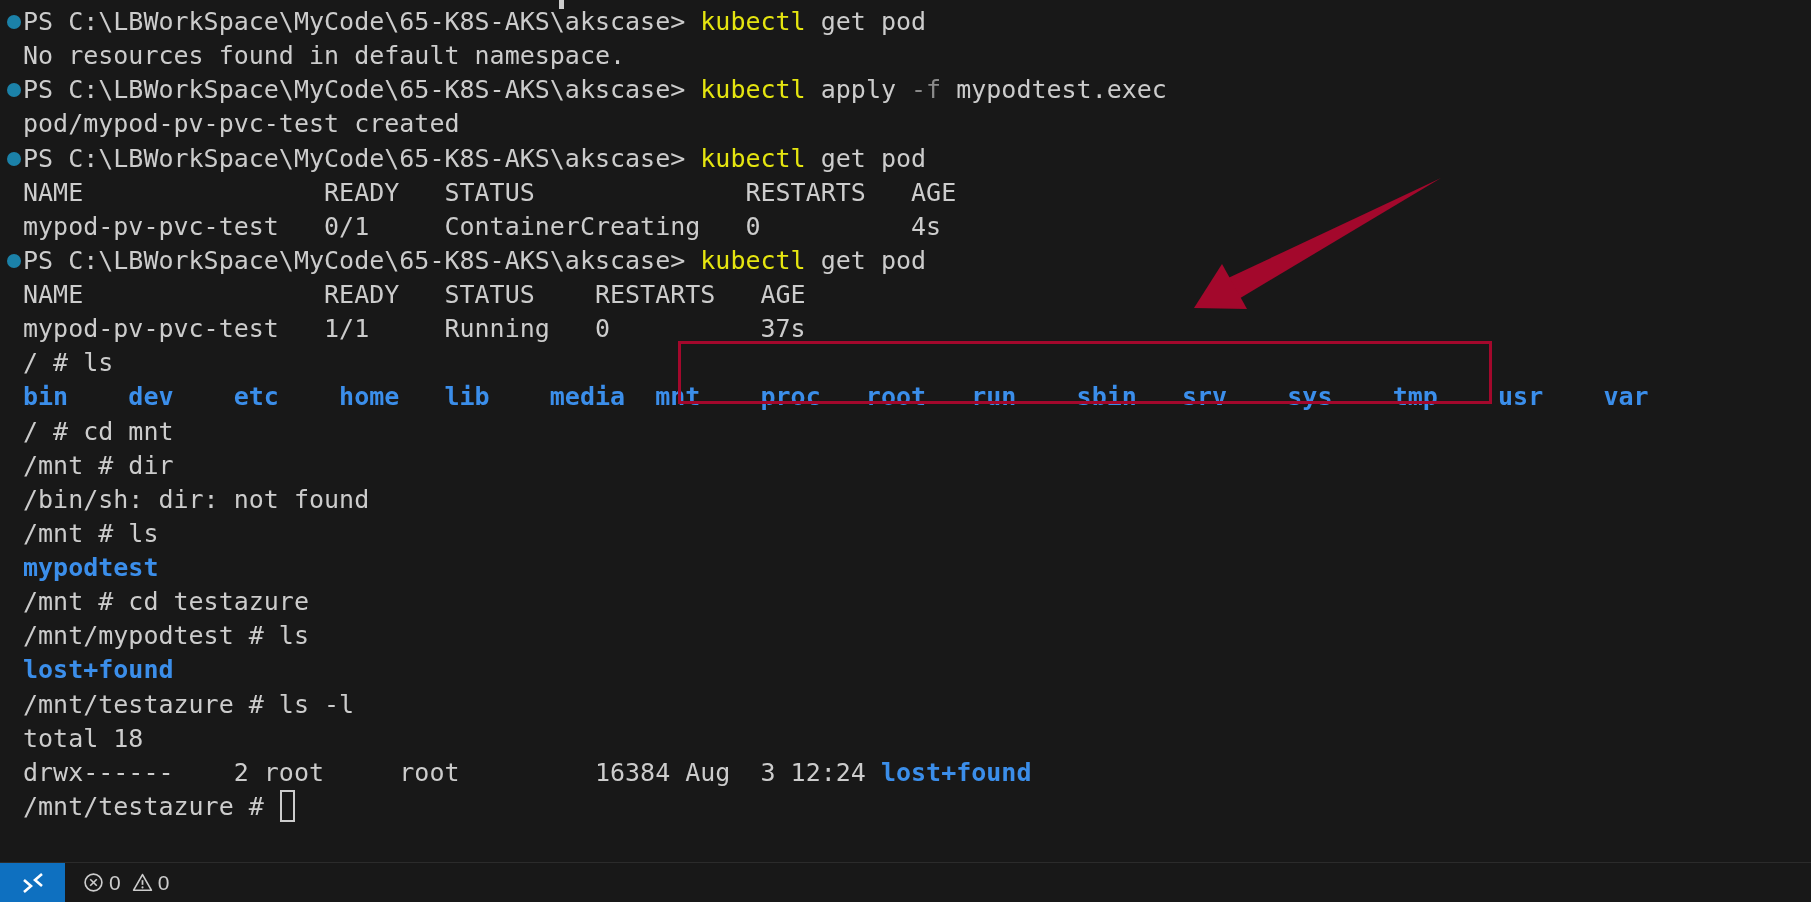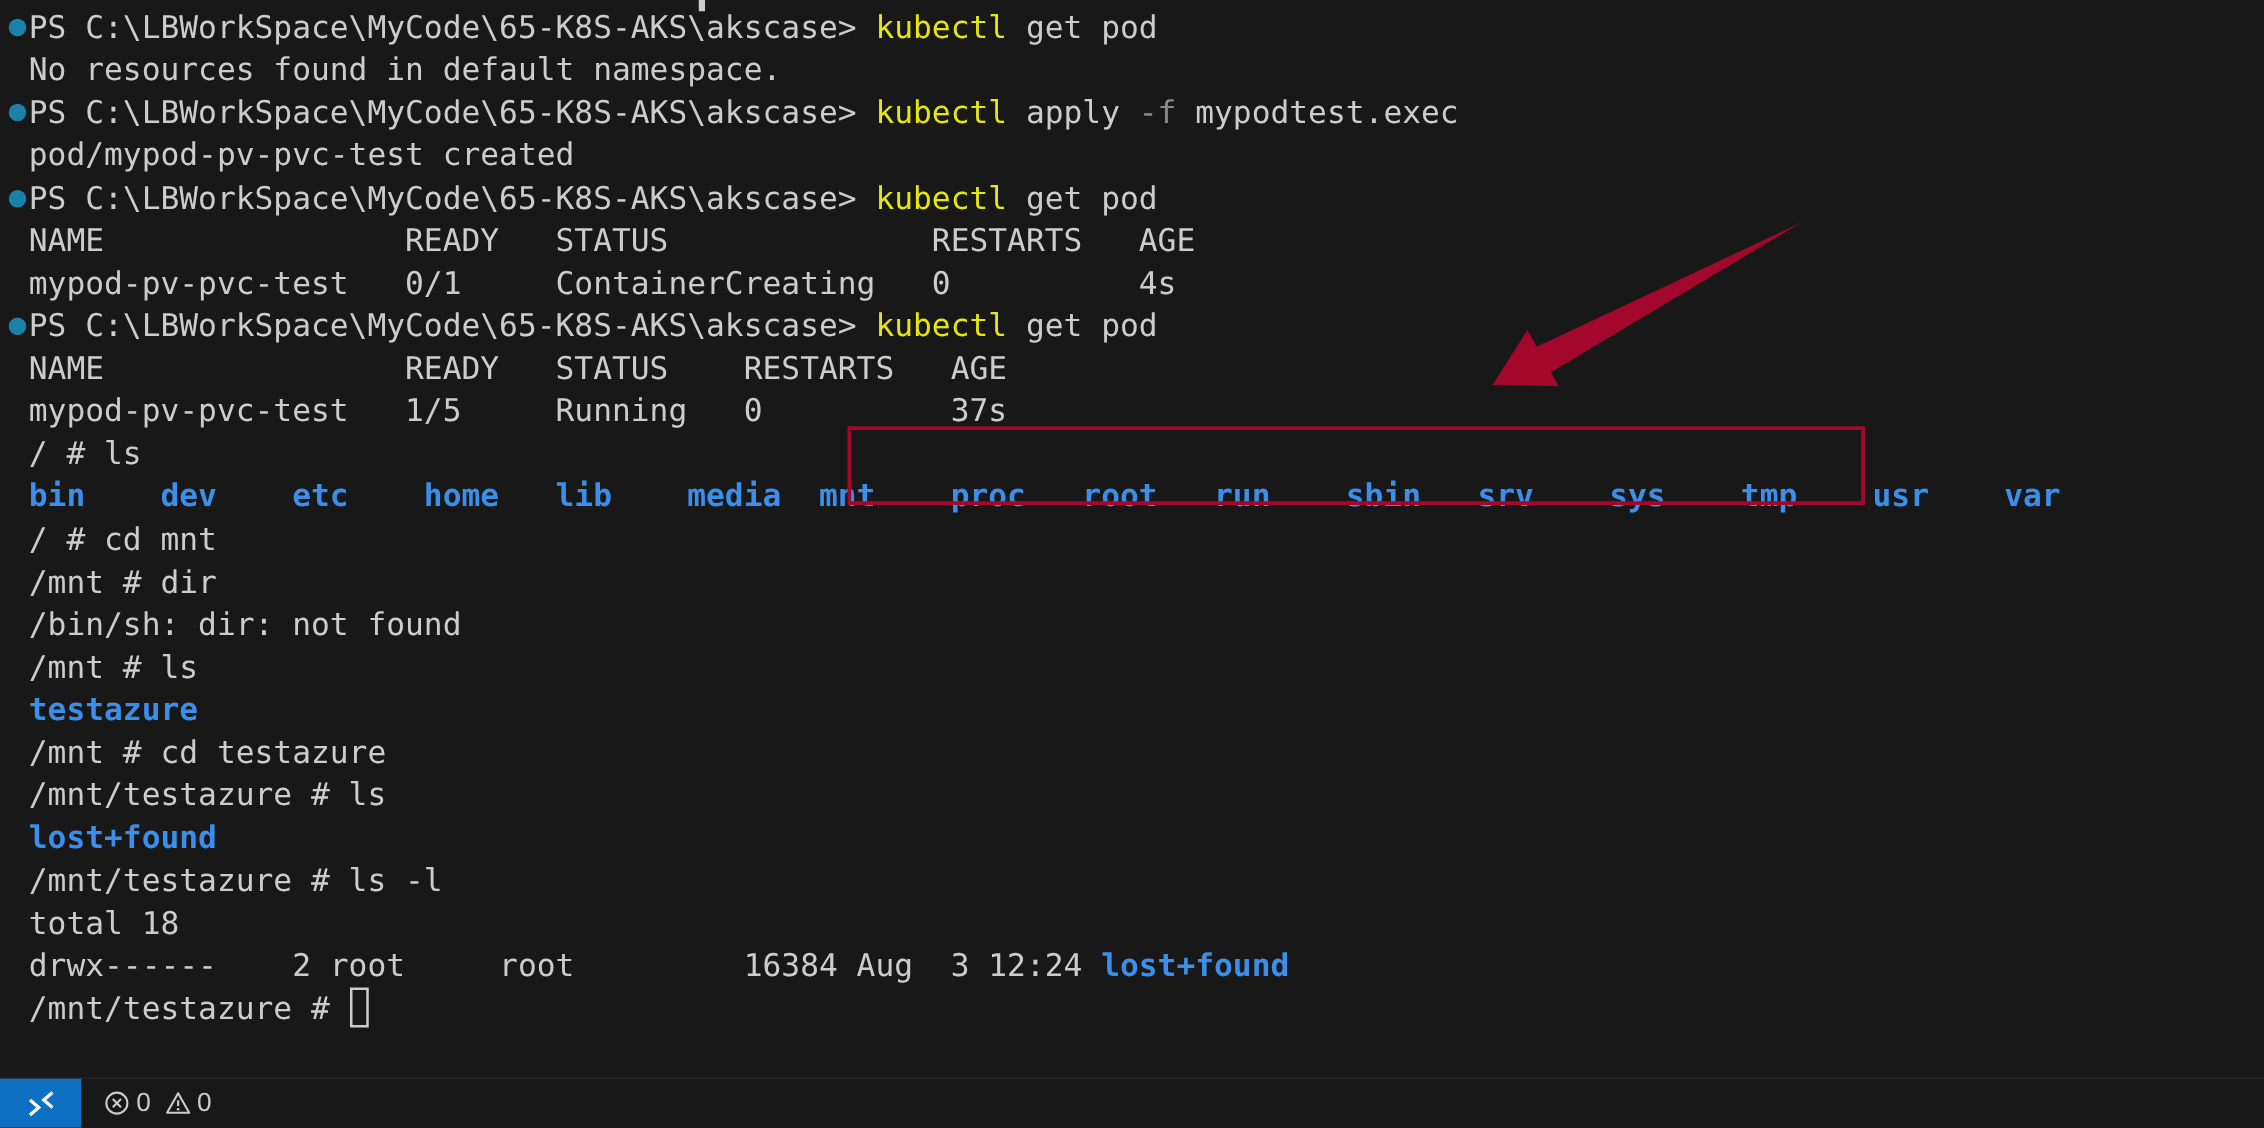--- a/index.html
+++ b/index.html
@@ -83,30 +83,30 @@
 <div class="terminal">
     <div class="trow"><span class="deco success"></span><span class="seg-default">PS C:\LBWorkSpace\MyCode\65-K8S-AKS\akscase&gt; </span><span class="seg-yellow">kubectl</span><span class="seg-default"> get pod</span></div>
     <div class="trow"><span class="seg-default">No resources found in default namespace.</span></div>
     <div class="trow"><span class="deco success"></span><span class="seg-default">PS C:\LBWorkSpace\MyCode\65-K8S-AKS\akscase&gt; </span><span class="seg-yellow">kubectl</span><span class="seg-default"> apply </span><span class="seg-dim">-f</span><span class="seg-default"> mypodtest.exec</span></div>
     <div class="trow"><span class="seg-default">pod/mypod-pv-pvc-test created</span></div>
     <div class="trow"><span class="deco success"></span><span class="seg-default">PS C:\LBWorkSpace\MyCode\65-K8S-AKS\akscase&gt; </span><span class="seg-yellow">kubectl</span><span class="seg-default"> get pod</span></div>
     <div class="trow"><span class="seg-default">NAME                READY   STATUS              RESTARTS   AGE</span></div>
     <div class="trow"><span class="seg-default">mypod-pv-pvc-test   0/1     ContainerCreating   0          4s</span></div>
     <div class="trow"><span class="deco success"></span><span class="seg-default">PS C:\LBWorkSpace\MyCode\65-K8S-AKS\akscase&gt; </span><span class="seg-yellow">kubectl</span><span class="seg-default"> get pod</span></div>
     <div class="trow"><span class="seg-default">NAME                READY   STATUS    RESTARTS   AGE</span></div>
-    <div class="trow"><span class="seg-default">mypod-pv-pvc-test   1/5     Running   0          37s</span></div>
+    <div class="trow"><span class="seg-default">mypod-pv-pvc-test   1/1     Running   0          37s</span></div>
     <div class="trow"><span class="seg-default">/ # ls</span></div>
     <div class="trow"><span class="seg-blue">bin    dev    etc    home   lib    media  mnt    proc   root   run    sbin   srv    sys    tmp    usr    var</span></div>
     <div class="trow"><span class="seg-default">/ # cd mnt</span></div>
     <div class="trow"><span class="seg-default">/mnt # dir</span></div>
     <div class="trow"><span class="seg-default">/bin/sh: dir: not found</span></div>
     <div class="trow"><span class="seg-default">/mnt # ls</span></div>
-    <div class="trow"><span class="seg-blue">testazure</span></div>
+    <div class="trow"><span class="seg-blue">mypodtest</span></div>
     <div class="trow"><span class="seg-default">/mnt # cd testazure</span></div>
-    <div class="trow"><span class="seg-default">/mnt/testazure # ls</span></div>
+    <div class="trow"><span class="seg-default">/mnt/mypodtest # ls</span></div>
     <div class="trow"><span class="seg-blue">lost+found</span></div>
     <div class="trow"><span class="seg-default">/mnt/testazure # ls -l</span></div>
     <div class="trow"><span class="seg-default">total 18</span></div>
     <div class="trow"><span class="seg-default">drwx------    2 root     root         16384 Aug  3 12:24 </span><span class="seg-blue">lost+found</span></div>
     <div class="trow"><span class="seg-default">/mnt/testazure # </span><span class="cursor"></span></div>
   </div>
 
 <div class="annotation-layer">
   <div class="red-box"></div>
   <svg width="1811" height="902" viewBox="0 0 1811 902" style="position:absolute;left:0;top:0;">

